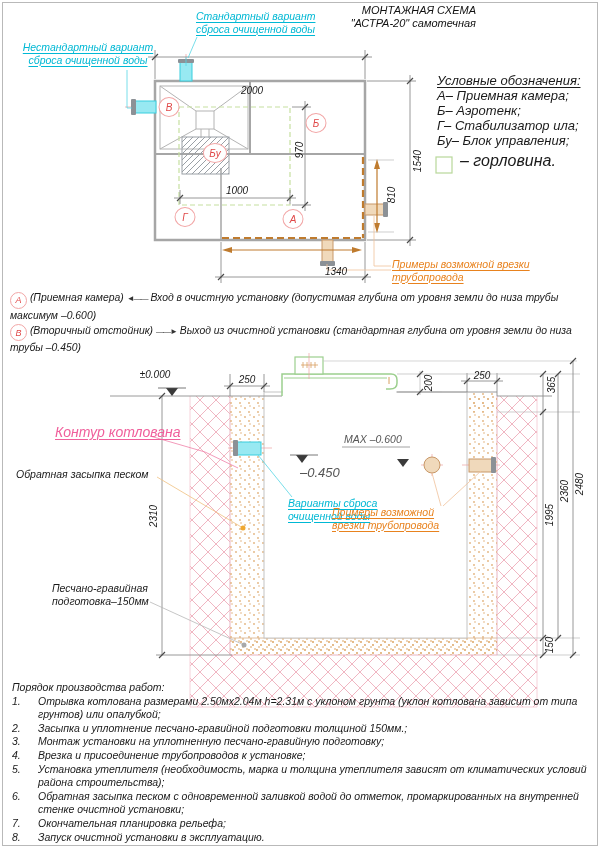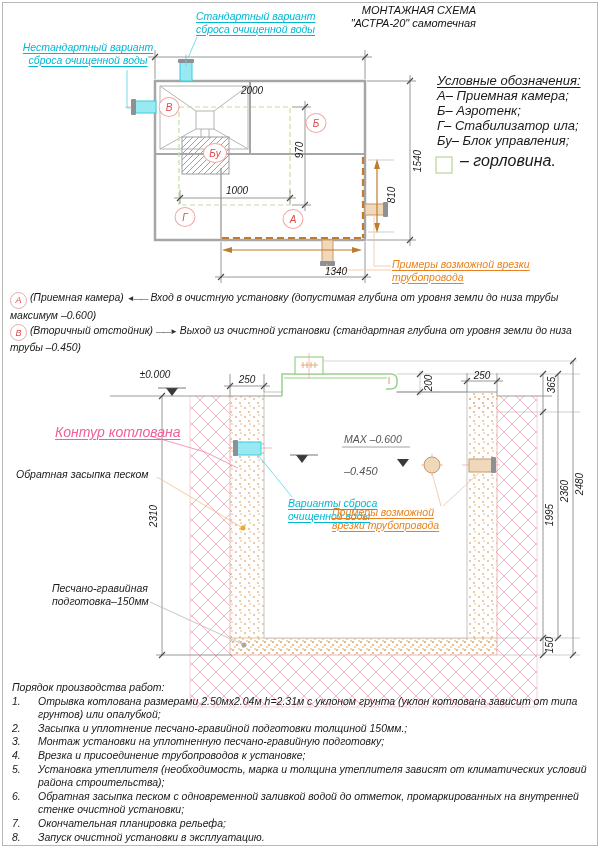--- a/index.html
+++ b/index.html
@@ -237,21 +237,21 @@
   <div class="dim" style="left:247px;top:379px;">250</div>
   <div class="dim" style="left:482px;top:375px;">250</div>
   <div class="dim rot" style="left:428px;top:383px;">200</div>
   <div class="dim rot" style="left:551px;top:385px;">365</div>
   <div class="dim rot" style="left:153px;top:516px;">2310</div>
   <div class="dim rot" style="left:549px;top:515px;">1995</div>
   <div class="dim rot" style="left:564px;top:491px;">2360</div>
   <div class="dim rot" style="left:579px;top:484px;">2480</div>
   <div class="dim rot" style="left:549px;top:645px;">150</div>
   <div class="txt" style="left:344px;top:433px;font-size:10.5px;color:#555;">MAX –0.600</div>
-  <div class="txt" style="left:300px;top:465px;font-size:11px;color:#555;margin-left:44px;">–0.450</div>
+  <div class="txt" style="left:300px;top:465px;font-size:13px;color:#555;">–0.450</div>
   <div class="txt pink und" style="left:55px;top:424px;font-size:14px;white-space:nowrap;font-style:italic;">Контур котлована</div>
   <div class="txt" style="left:16px;top:468px;font-size:10.5px;white-space:nowrap;">Обратная засыпка песком</div>
   <div class="txt cyan und lead2" style="left:288px;top:497px;width:100px;">Варианты сброса очищенной воды</div>
   <div class="txt orange und lead2" style="left:332px;top:506px;width:118px;">Примеры возможной врезки трубопровода</div>
   <div class="txt lead2" style="left:52px;top:582px;width:112px;font-size:10.5px;">Песчано-гравийная подготовка–150мм</div>
 
   <div class="worklist">
     <div>Порядок производства работ:</div>
     <div class="row">
         <span class="num">1.</span>

